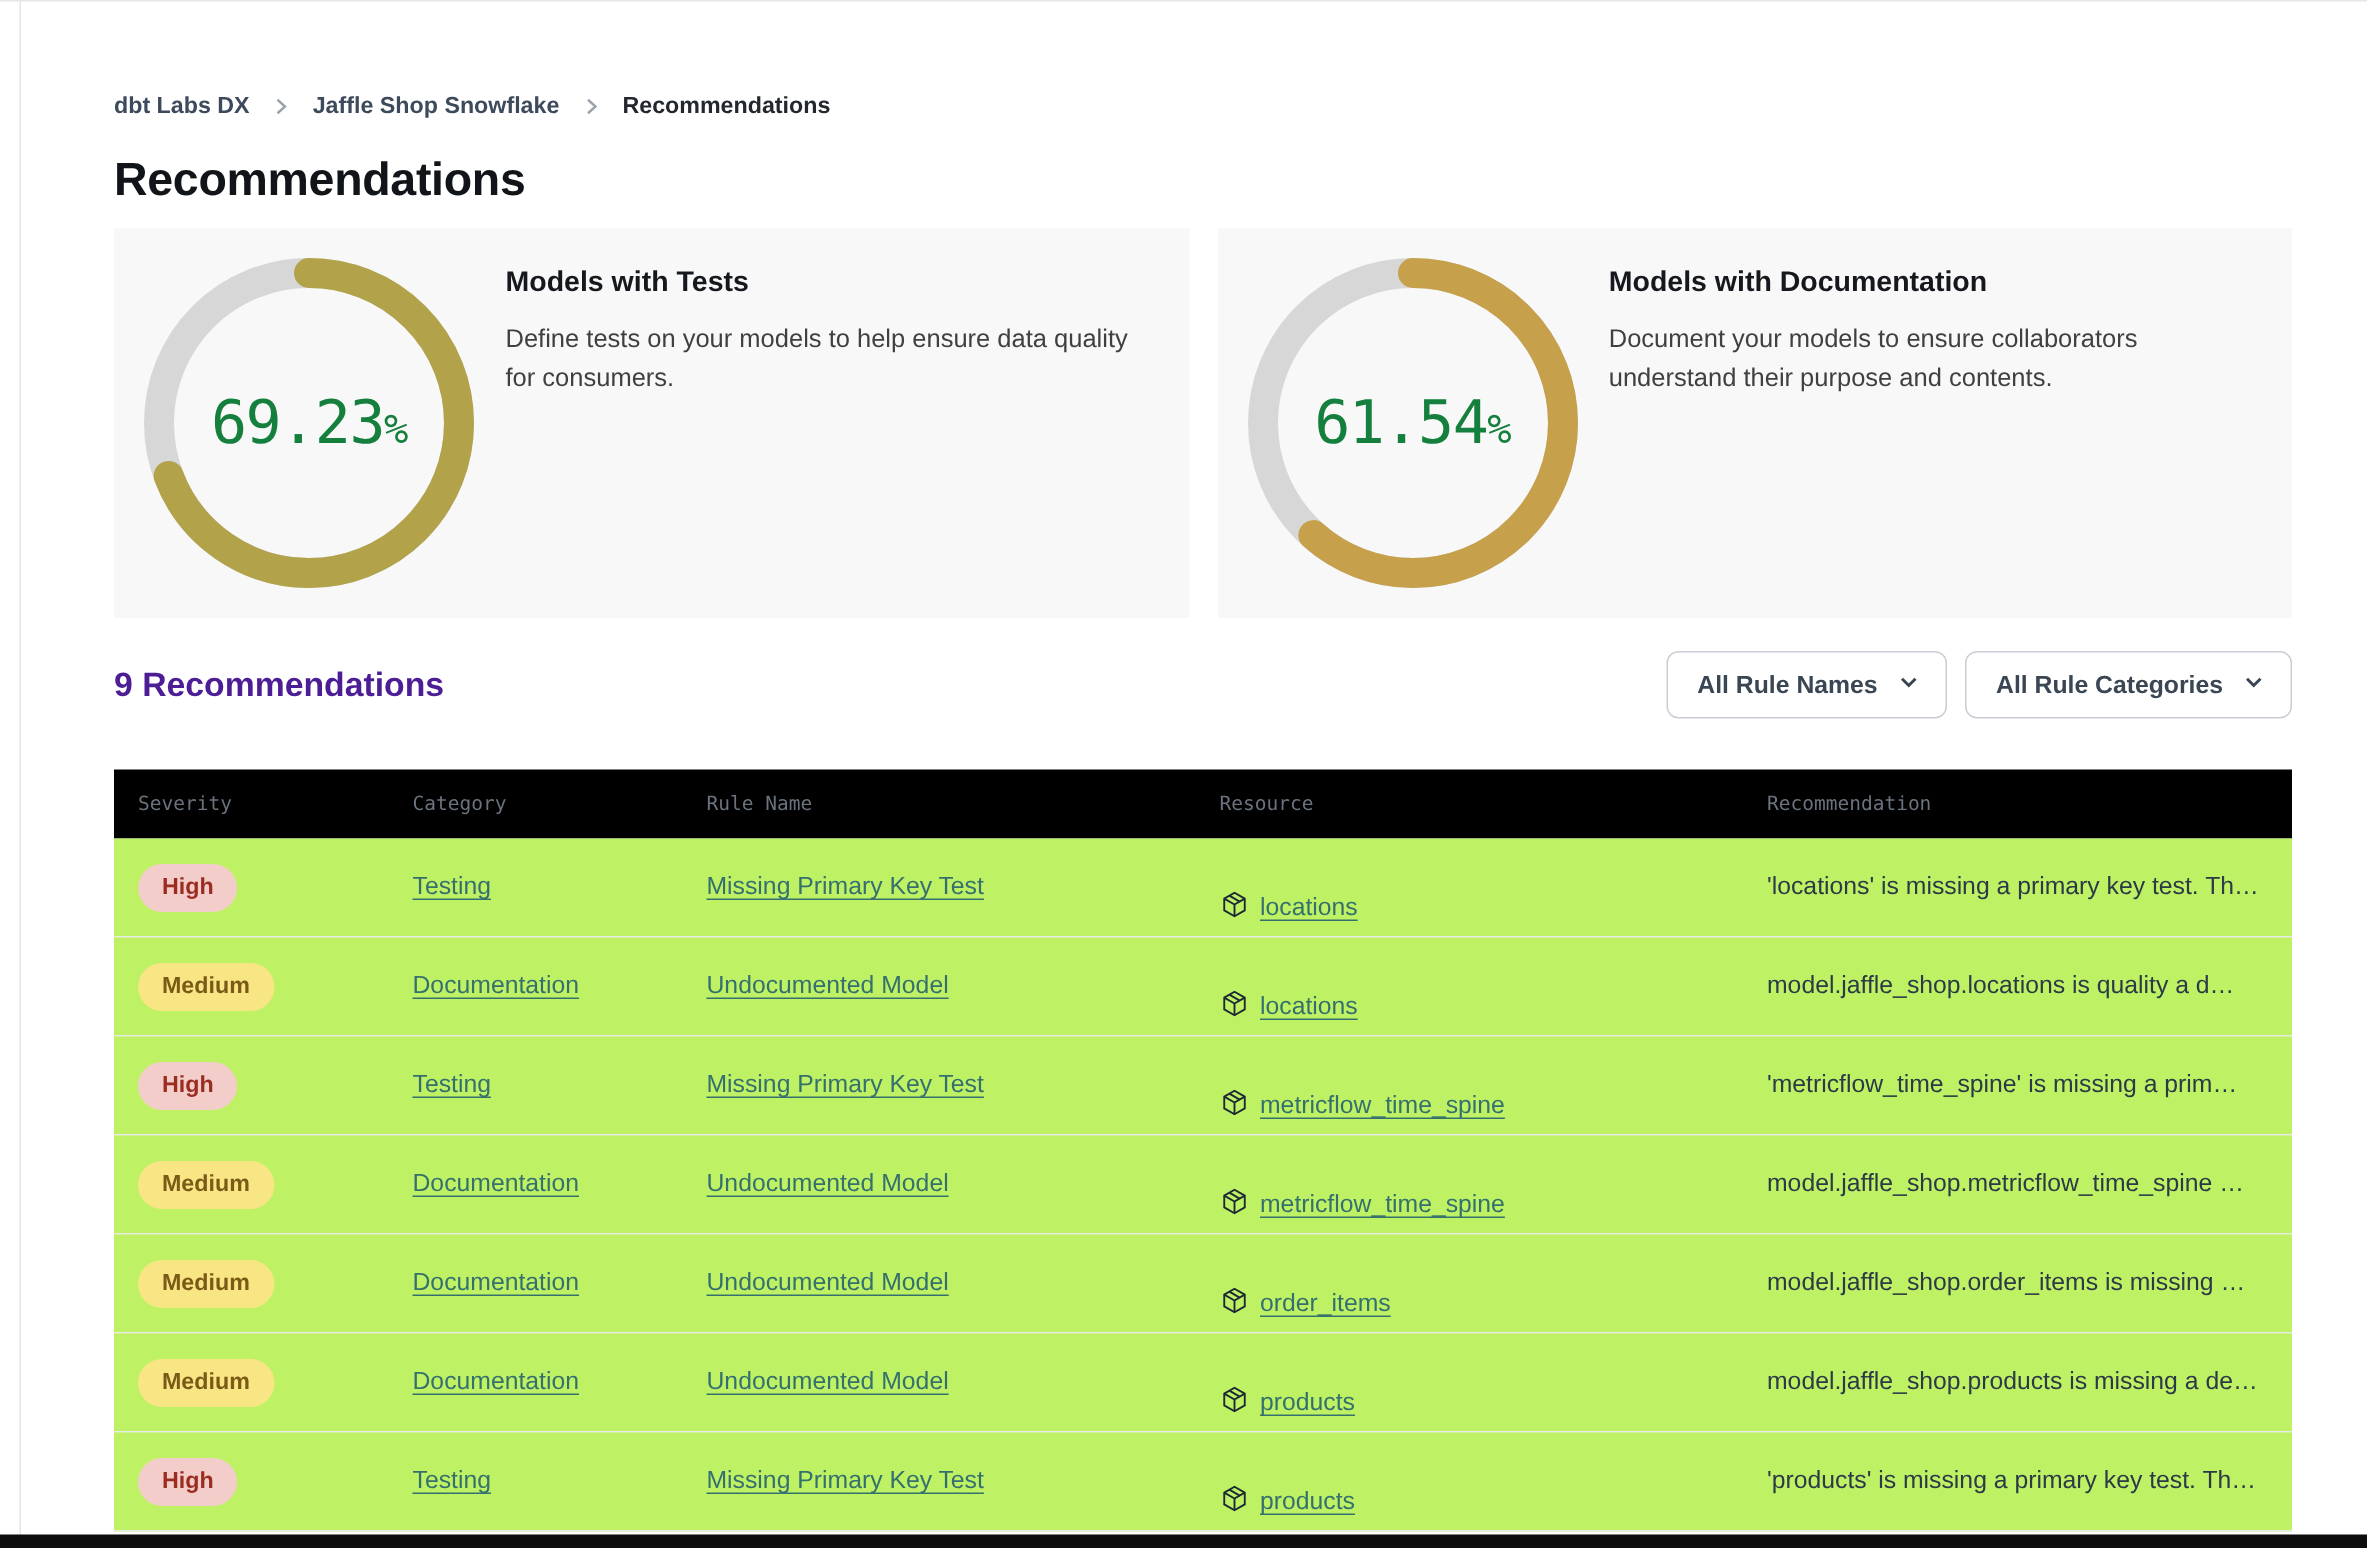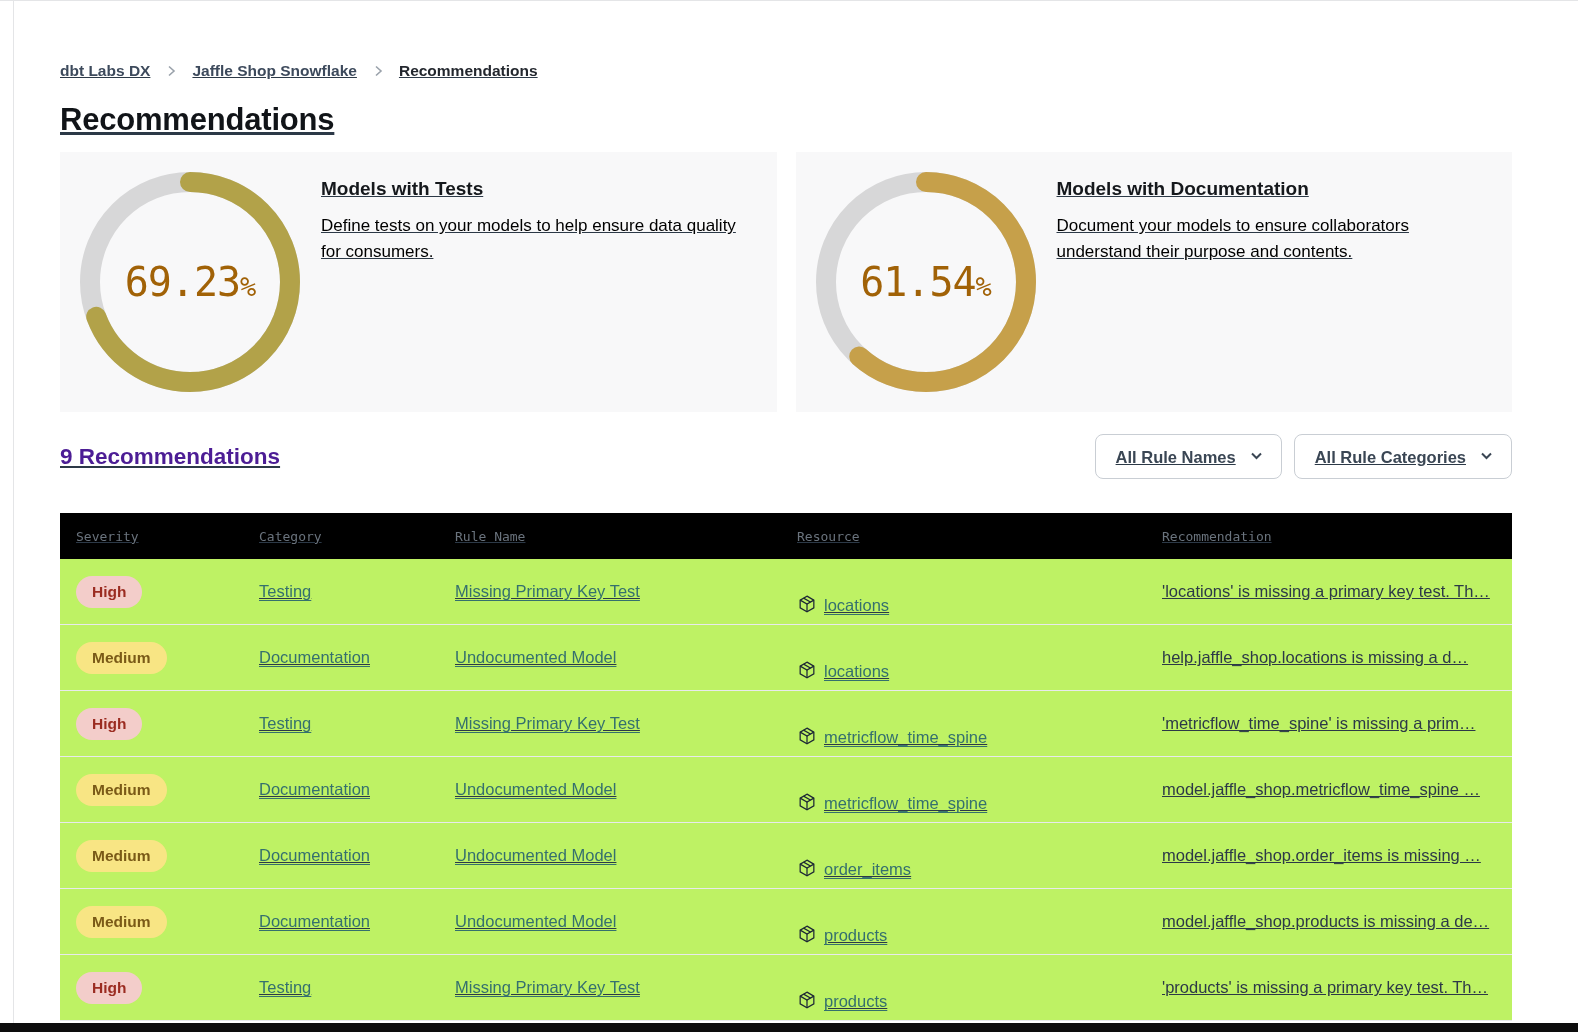--- a/index.html
+++ b/index.html
@@ -7,46 +7,46 @@
   body {
     width:1578px; height:1032px; position:relative; overflow:hidden;
     background:#ffffff;
     font-family:"Liberation Sans", sans-serif;
     color:#2c3947;
   }
   .frame-top  { position:absolute; top:0; left:0; right:0; height:1px; background:#e4e5e7; }
   .frame-left { position:absolute; top:0; bottom:0; left:13px; width:1px; background:#e4e5e7; }
   .bottom-strip { position:absolute; left:0; bottom:0; width:100%; height:9px; background:#0d0d0d; }
 
-  .content { position:absolute; left:60px; top:0; width:1452px;text-decoration:underline; }
+  .content { position:absolute; left:76px; top:0; width:1452px; }
 
   
   .breadcrumb { margin-top:62px; display:flex; align-items:center; gap:15px;
     font-size:15.5px; font-weight:700; color:#3d4a5c; }
   .breadcrumb .crumb { cursor:pointer; }
   .breadcrumb .crumb.current { color:#23272e; }
   .crumb-sep { display:flex; align-items:center; }
   .crumb-sep svg { stroke:#9aa2ab; }
 
   
   h1.page-title { margin:21px 0 0 0; font-size:31px; line-height:1.2; font-weight:700;
     color:#111418; letter-spacing:-0.2px; }
 
   
   .cards { margin-top:14px; display:flex; gap:19px; }
   .card { flex:1 1 0; height:260px; background:#f8f8f9; display:flex; }
   .donut-wrap { width:240px; padding-left:20px; display:flex; align-items:center; position:relative; flex:0 0 auto; }
   .donut-box { position:relative; width:220px; height:220px; }
   .donut-box svg { display:block; }
   .donut-value { position:absolute; inset:0; display:flex; align-items:center; justify-content:center;
-    font-family:"DejaVu Sans Mono", monospace; font-size:40px; color:#a16207; letter-spacing:-1px; }
+    font-family:"DejaVu Sans Mono", monospace; font-size:40px; color:#15803d; letter-spacing:-1px; }
   .donut-value .suffix { font-size:27px; margin-top:8px; }
   .card-text { padding:26px 28px 0 21px; }
   .card-title { font-size:19px; font-weight:700; color:#15181c; }
-  .card-desc { margin-top:13px; font-size:17px; line-height:1.52; color:#000000; max-width:460px; }
+  .card-desc { margin-top:13px; font-size:17px; line-height:1.52; color:#404040; max-width:460px; }
 
   
   .list-header { margin-top:22px; display:flex; align-items:center; justify-content:space-between; }
   .count-label { font-size:22.5px; font-weight:700; color:#4c1d95; }
   .filters { display:flex; gap:12px; }
   .filter-btn { height:45px; display:flex; align-items:center; gap:13px; padding:1px 17px 0 20px;
     background:#ffffff; border:1px solid #c9ced4; border-radius:8px;
     font-family:"Liberation Sans", sans-serif; font-size:16.5px; font-weight:700; color:#3a4654; cursor:pointer; }
   .filter-btn svg { stroke:#3a4654; }
 
@@ -200,21 +200,21 @@
       <span>
         <svg width="20" height="20" viewBox="0 0 24 24" fill="none" stroke-width="1.5">
           <path d="M12 2.6 L20.2 7.3 V16.7 L12 21.4 L3.8 16.7 V7.3 Z"></path>
           <path d="M3.8 7.3 L12 12 L20.2 7.3"></path>
           <path d="M12 12 V21.4"></path>
           <path d="M7.9 4.95 L16.1 9.65"></path>
         </svg>
       </span>
       <a class="cell-link">locations</a>
     </div>
-    <div class="td rec-text">help.jaffle_shop.locations is missing a d…</div>
+    <div class="td rec-text">model.jaffle_shop.locations is quality a d…</div>
   </div>
 
   <div class="trow">
     <div class="td">
       <span class="badge" style="background: rgb(243, 205, 202); color: rgb(155, 44, 33);">High</span>
     </div>
     <div class="td">
       <a class="cell-link">Testing</a>
     </div>
     <div class="td">

